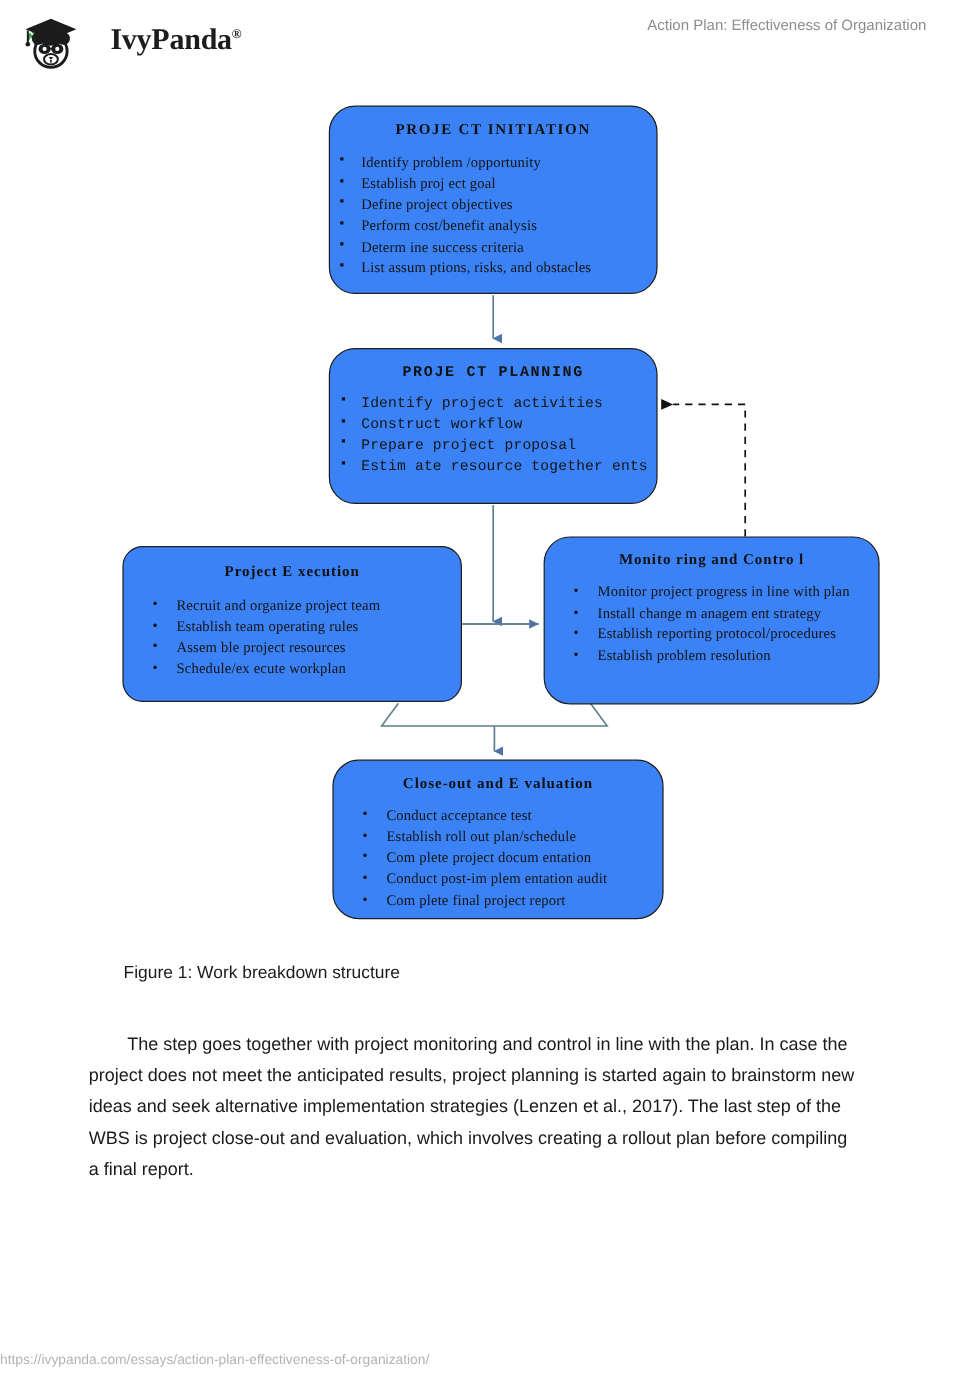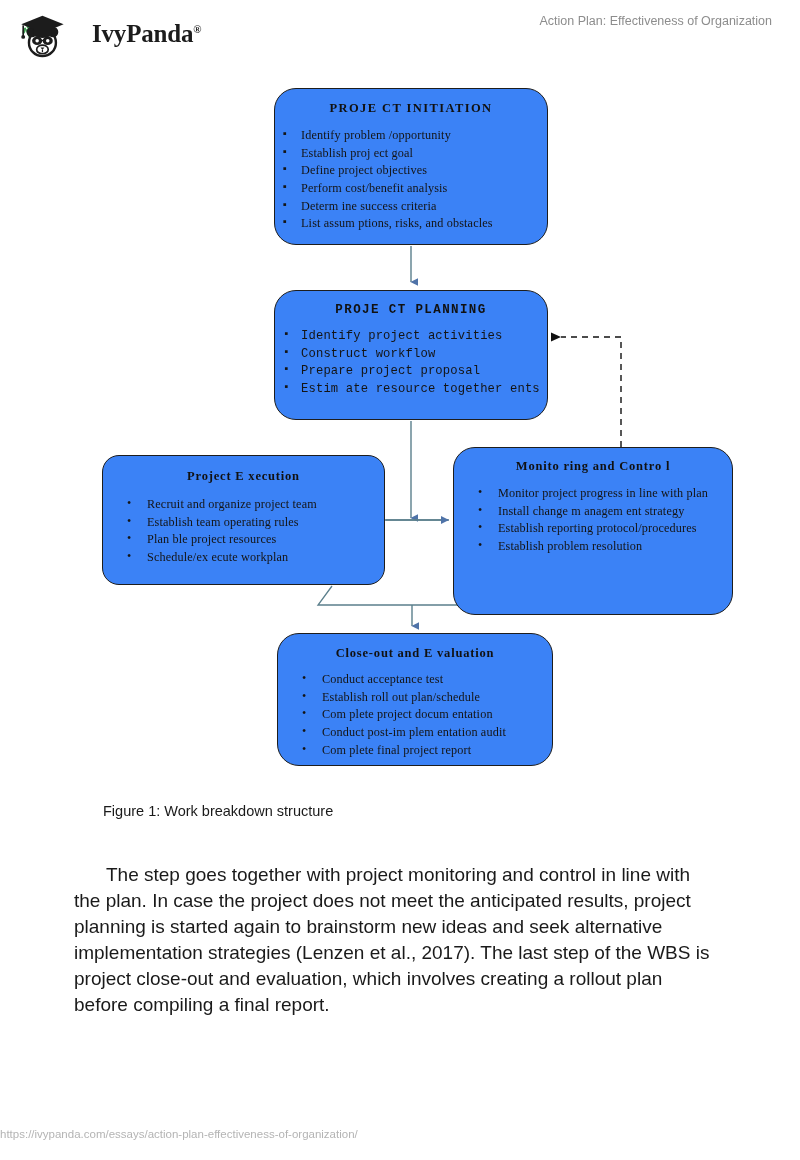--- a/index.html
+++ b/index.html
@@ -121,21 +121,21 @@
   #node-planning   { left: 274px; top: 290px; width: 274px; height: 130px; font-family: Liberation Mono, monospace; }
   #node-planning .node-title { margin-top: 12px; }
   #node-planning ul { margin-top: 11px; }
 
   #node-execution  { left: 102px; top: 455px; width: 283px; height: 130px; border-radius: 17px; }
   #node-execution .node-title { margin-top: 13px; }
   #node-execution ul { margin-top: 12px; }
   #node-execution li { padding-left: 44px; }
   #node-execution li::before { left: 24px; }
 
-  #node-monitoring { left: 453px; top: 447px; width: 280px; height: 168px; }
+  #node-monitoring { left: 453px; top: 447px; width: 280px; height: 140px; }
   #node-monitoring .node-title { margin-top: 11px; }
   #node-monitoring ul { margin-top: 11px; }
   #node-monitoring li { padding-left: 44px; }
   #node-monitoring li::before { left: 24px; }
 
   #node-closeout   { left: 277px; top: 633px; width: 276px; height: 133px; }
   #node-closeout .node-title { margin-top: 12px; }
   #node-closeout ul { margin-top: 10px; }
   #node-closeout li { padding-left: 44px; }
   #node-closeout li::before { left: 24px; }
@@ -146,21 +146,21 @@
     left: 103px;
     top: 803px;
     font-size: 14.5px;
     color: #1a1a1a;
   }
   #body-paragraph {
     position: absolute;
     left: 74px;
     top: 843px;
     width: 642px;
-    font-size: 19px;
+    font-size: 15px;
     line-height: 26px;
     color: #1a1a1a;
     text-indent: 32px;
     text-align: left;
   }
 
   
   #footer-url {
     position: absolute;
     left: 0;
@@ -267,21 +267,21 @@
       <li>Prepare project proposal</li>
       <li>Estim ate resource together ents</li>
     </ul>
   </div>
 
   <div class="node disc" id="node-execution">
     <div class="node-title">Project E xecution</div>
     <ul>
       <li>Recruit and organize project team</li>
       <li>Establish team operating rules</li>
-      <li>Plan ble project resources</li>
+      <li>Assem ble project resources</li>
       <li>Schedule/ex ecute workplan</li>
     </ul>
   </div>
 
   <div class="node disc" id="node-monitoring">
     <div class="node-title">Monito ring and Contro l</div>
     <ul>
       <li>Monitor project progress in line with plan</li>
       <li>Install change m anagem ent strategy</li>
       <li>Establish reporting protocol/procedures</li>

